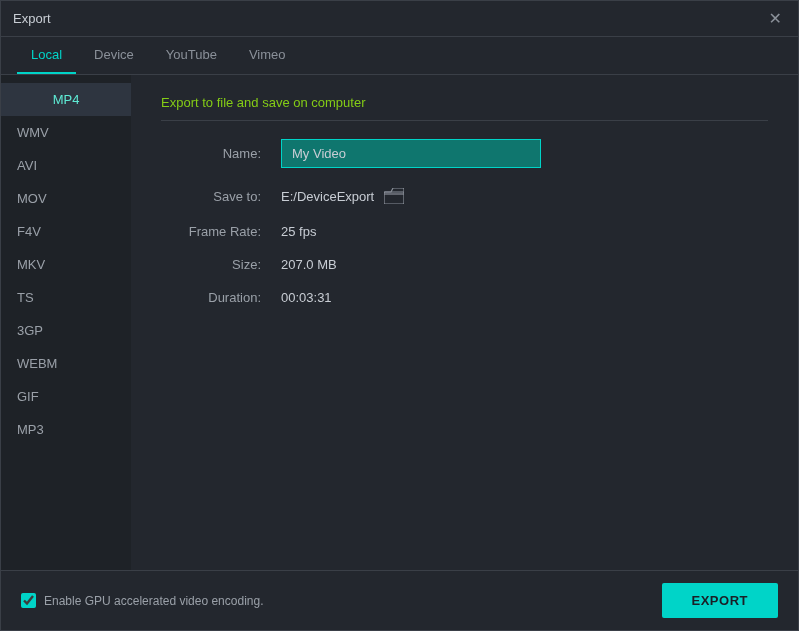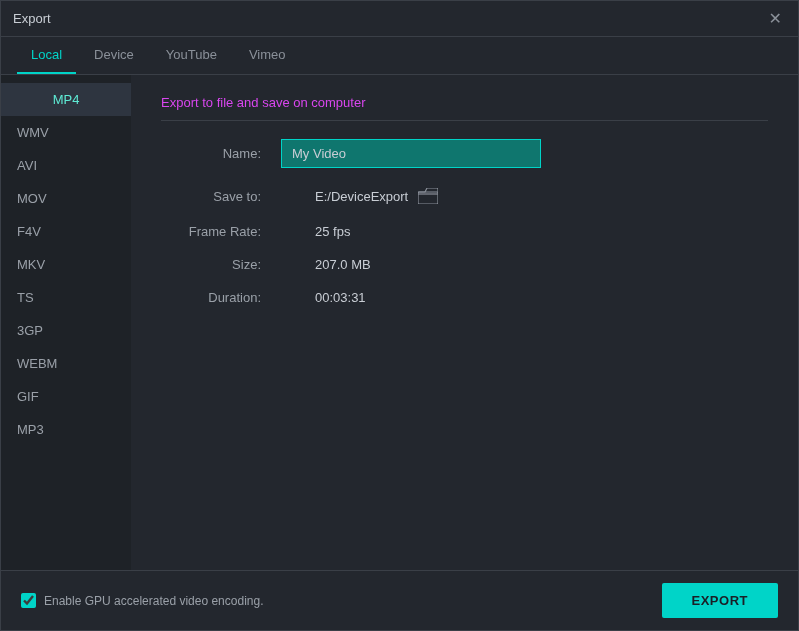--- a/index.html
+++ b/index.html
@@ -110,21 +110,21 @@
     
     .export-panel {
       flex: 1;
       padding: 20px 30px;
       display: flex;
       flex-direction: column;
     }
 
     .panel-title {
       font-size: 13px;
-      color: #d946ef;
+      color: #84cc16;
       margin-bottom: 18px;
       padding-bottom: 10px;
       border-bottom: 1px solid #3a3f47;
     }
 
     .form-row {
       display: flex;
       align-items: center;
       margin-bottom: 18px;
     }
@@ -134,21 +134,20 @@
       text-align: right;
       margin-right: 20px;
       color: #9aa0a8;
       font-size: 13px;
       flex-shrink: 0;
     }
 
     .form-value {
       color: #c8cdd4;
       font-size: 13px;
-      margin-left: 34px;
     }
 
     .name-input {
       background: #0f766e;
       border: 1px solid #00d4c8;
       color: #c8cdd4;
       font-size: 13px;
       padding: 6px 10px;
       outline: none;
       width: 260px;

